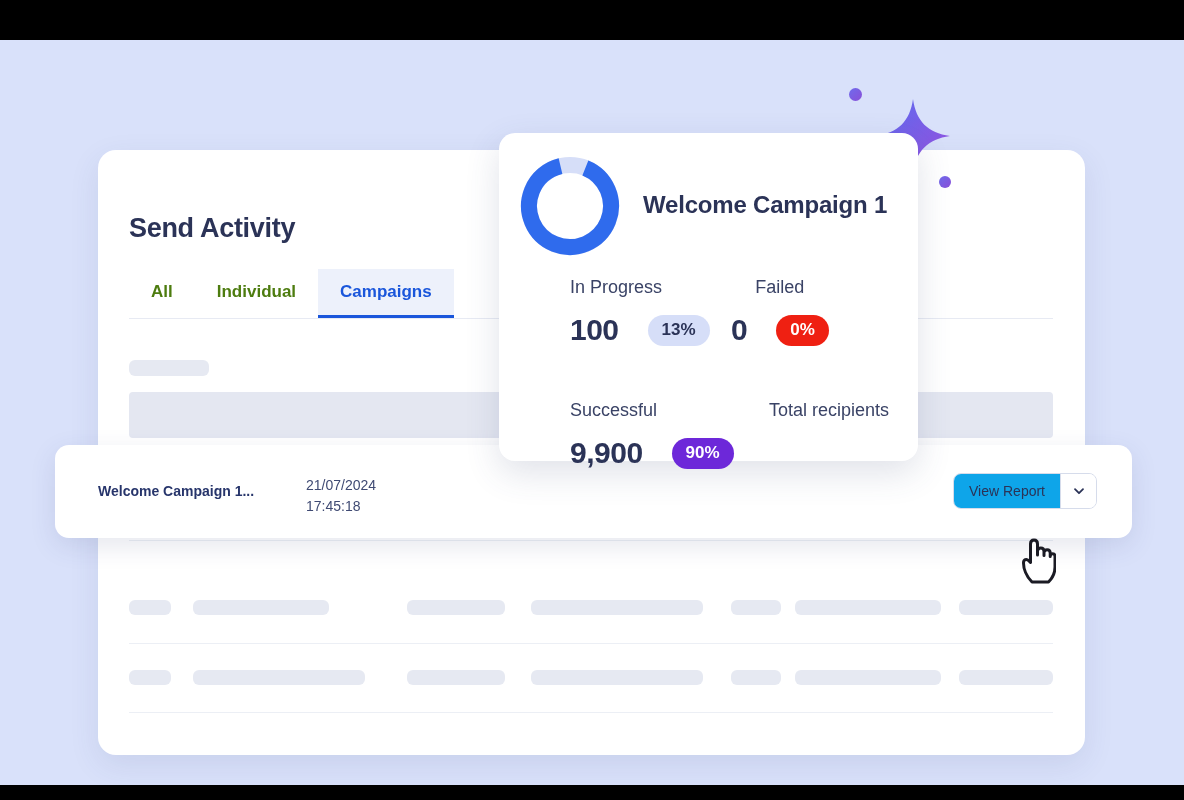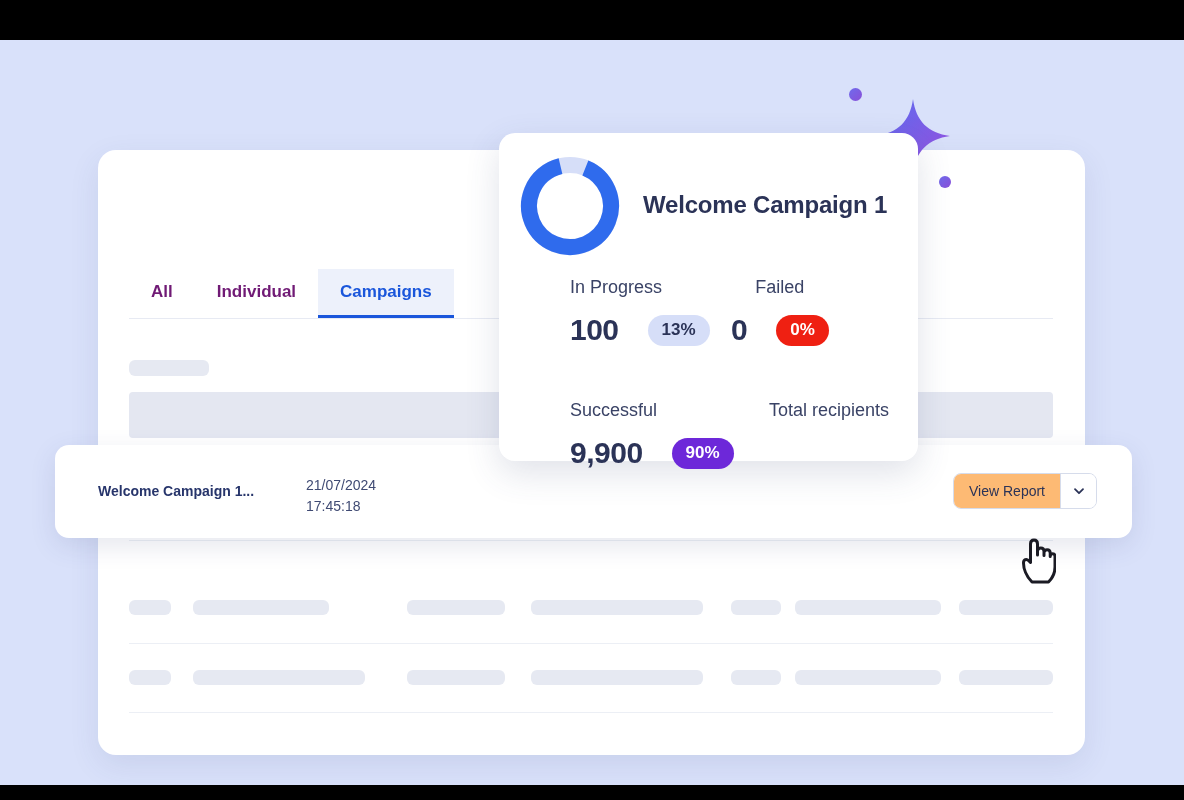--- a/index.html
+++ b/index.html
@@ -56,21 +56,21 @@
   .tabs {
     position: absolute; left: 31px; top: 119px;
     width: 924px; height: 50px;
     display: flex; align-items: stretch;
     border-bottom: 1px solid #e7eaf3;
   }
   .tab {
     display: flex; align-items: center; justify-content: center;
     padding: 0 22px;
     font-size: 17px; font-weight: 700;
-    color: #701a75;
+    color: #4d7c0f;
     background: transparent;
     border-bottom: 3px solid transparent;
     cursor: pointer;
   }
   .tab.active {
     color: #1a56db;
     background: #edf1fb;
     border-bottom: 3px solid #1a56db;
   }
 
@@ -109,21 +109,21 @@
   .btn-group {
     position: absolute; left: 898px; top: 28px;
     display: flex; height: 36px;
     border: 1px solid #d6dceb; border-radius: 8px;
     background: #ffffff; overflow: hidden;
   }
   .btn-main {
     display: flex; align-items: center;
     padding: 0 15px;
     font-size: 14px; color: #2b3357;
-    background: #fdba74; border: none; cursor: pointer;
+    background: #0ea5e9; border: none; cursor: pointer;
     font-family: "Liberation Sans", sans-serif;
   }
   .btn-caret {
     display: flex; align-items: center; justify-content: center;
     width: 36px;
     border-left: 1px solid #d6dceb;
     background: #ffffff; cursor: pointer;
   }
 
   
@@ -182,20 +182,21 @@
             <stop offset="0%" stop-color="#5a6df0"></stop>
             <stop offset="100%" stop-color="#9b4fdd"></stop>
           </linearGradient>
         </defs>
         <path d="M38 1 C41 23 53 35 75 38 C53 41 41 53 38 75 C35 53 23 41 1 38 C23 35 35 23 38 1 Z" fill="url(#spg)"></path>
       </svg>
     </div>
 
     <div class="main-card">
 
+      <div class="card-title">Send Activity</div>
 
       <div class="tabs">
         <div class="tab">All</div>
         <div class="tab">Individual</div>
         <div class="tab active">Campaigns</div>
       </div>
 
       <div class="sk sk-label"></div>
       <div class="sk-header-band"></div>
 

